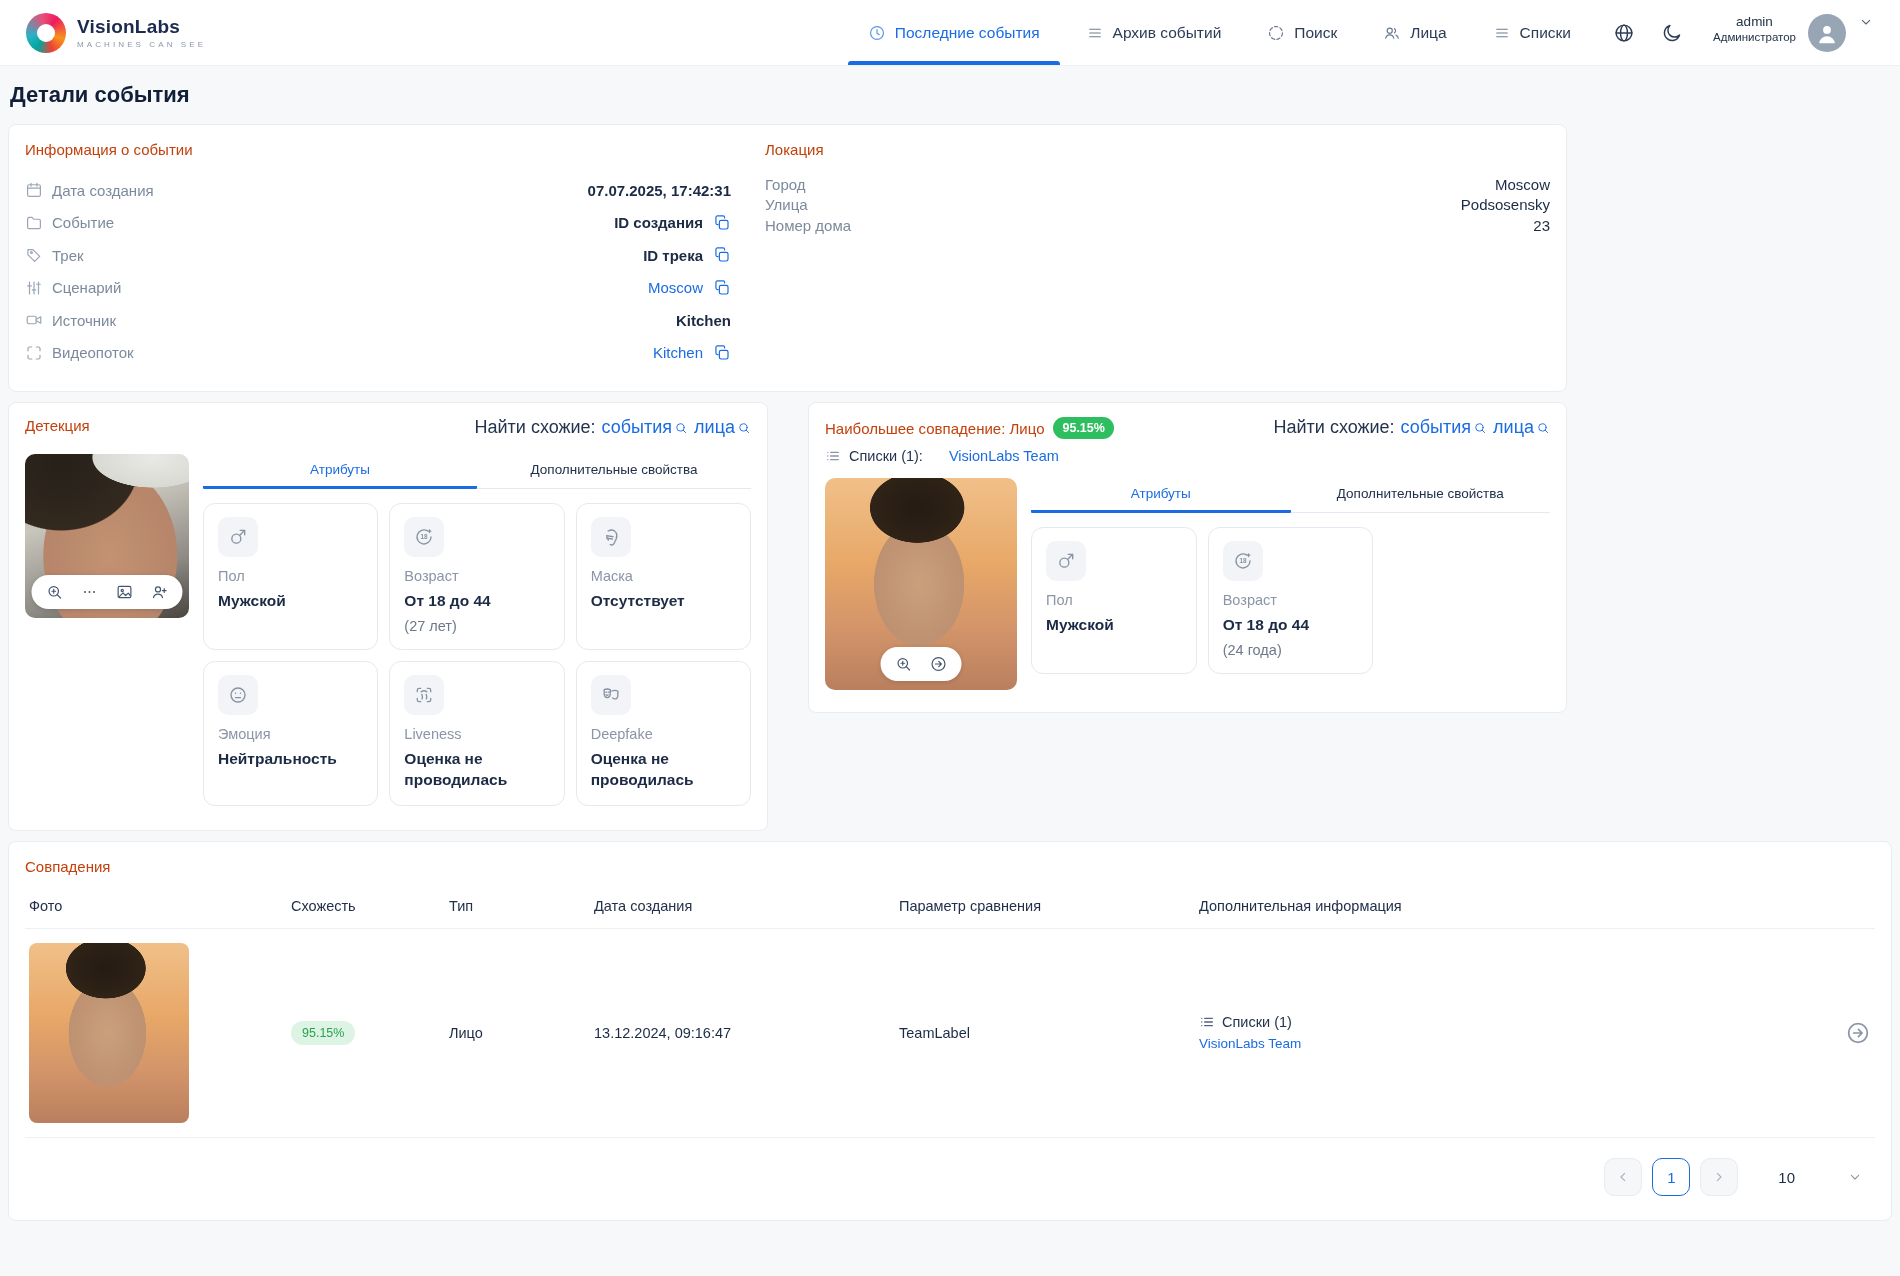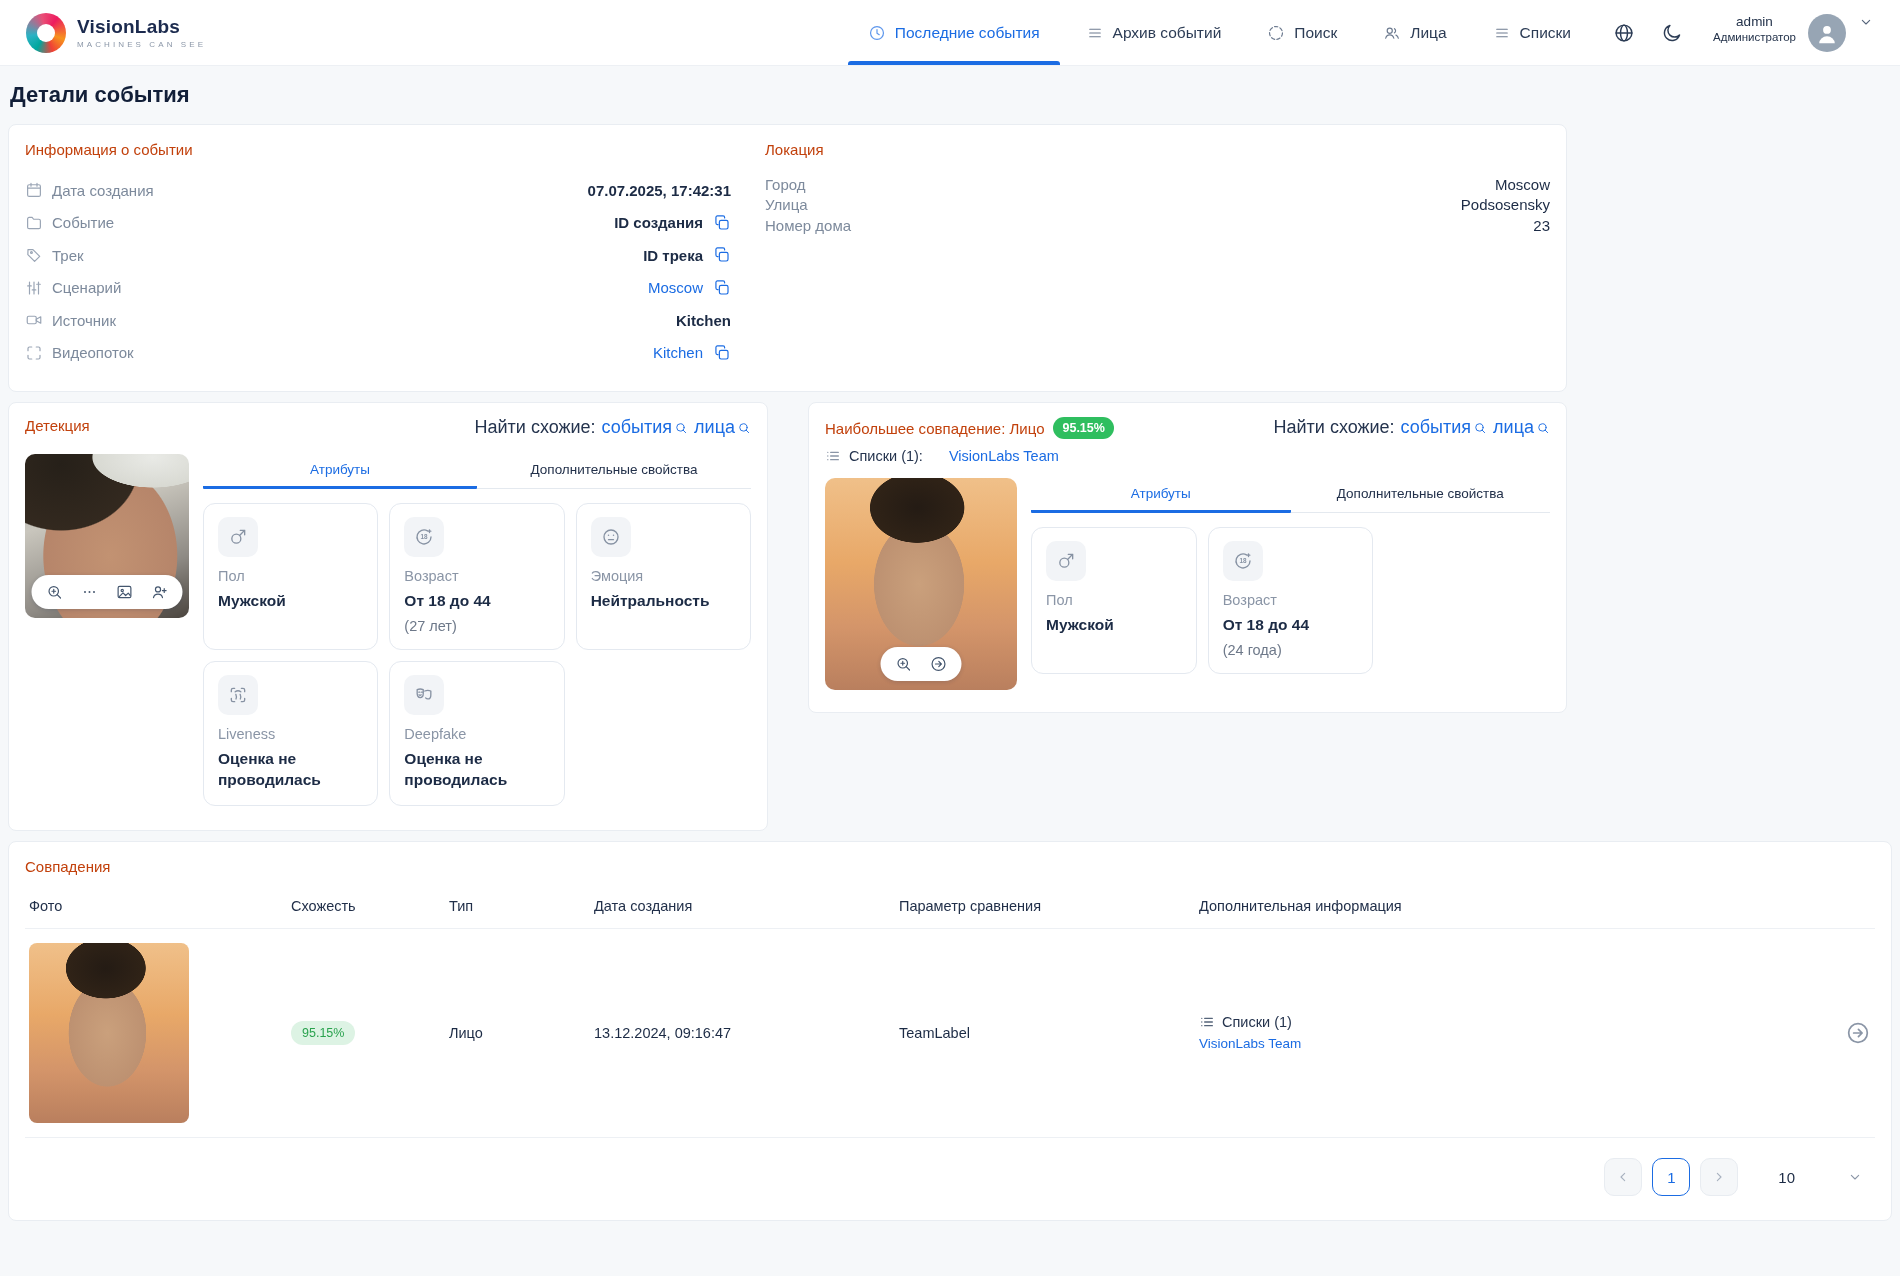--- a/index.html
+++ b/index.html
@@ -407,20 +407,31 @@
                     <text x="11.9" y="14.9" font-size="7.6" text-anchor="middle" fill="currentColor" stroke="none" font-family="inherit" font-weight="bold">18</text>
                   </svg>
                 </div>
               <div class="card-label">Возраст</div>
               <div class="card-value">От 18 до 44</div>
               <div class="card-sub">(27 лет)</div>
             </div>
             <div class="card">
               <div class="card-ic">
                   <svg class="stroke i20" viewBox="0 0 24 24">
+                    <path d="M8.5 4.8c3.8-1.8 7.6-1 9.3 1.5 1.5 2.2 1.5 5.3.4 8.2l-2.4 5a3.6 3.6 0 0 1-4.8 1.7"></path>
+                    <path d="M6.8 10.3l7.6 1.4M6.8 13.2l7 1.3M7 10.2c-.3 2.4.3 4.2 1.8 5.5"></path>
+                  </svg>
+                </div>
+              <div class="card-label">Маска</div>
+              <div class="card-value">Отсутствует</div>
+
+            </div>
+            <div class="card">
+              <div class="card-ic">
+                  <svg class="stroke i20" viewBox="0 0 24 24">
                     <circle cx="12" cy="12" r="8.4"></circle>
                     <circle cx="9" cy="10" r="0.9" fill="currentColor" stroke="none"></circle>
                     <circle cx="15" cy="10" r="0.9" fill="currentColor" stroke="none"></circle>
                     <path d="M9 15.2h6"></path>
                   </svg>
                 </div>
               <div class="card-label">Эмоция</div>
               <div class="card-value">Нейтральность</div>
 
             </div>

